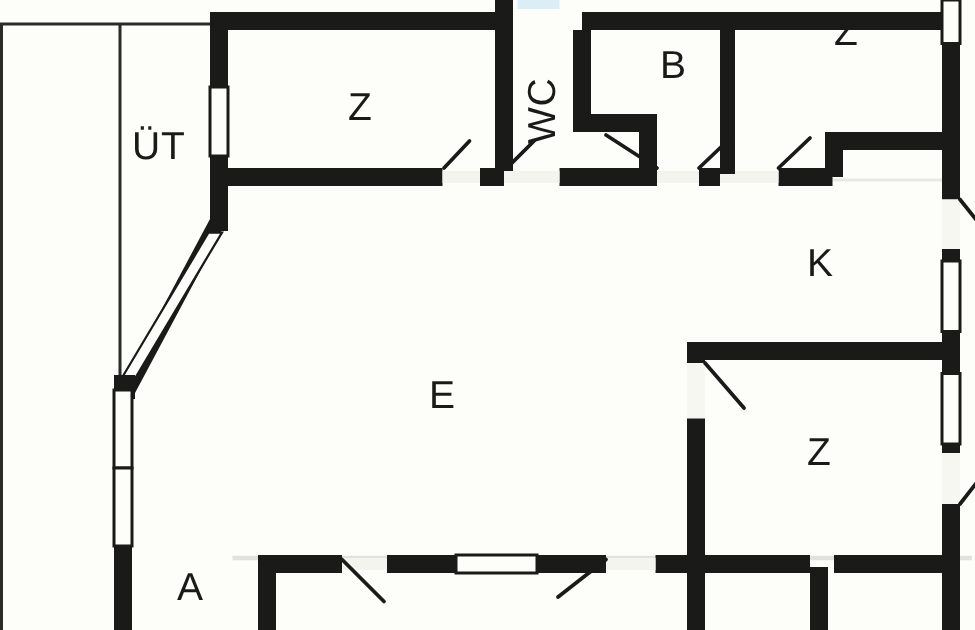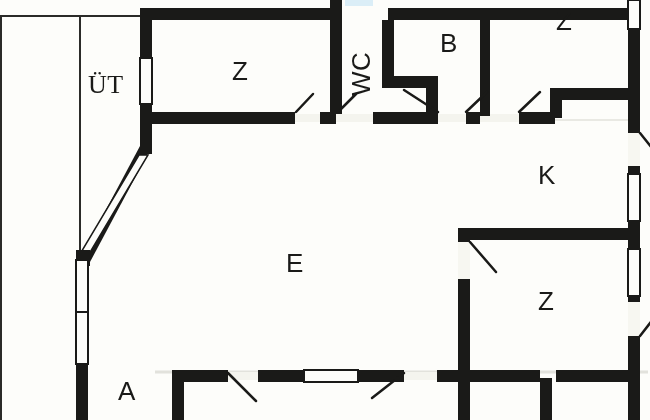--- a/index.html
+++ b/index.html
@@ -143,21 +143,21 @@
       <line x1="466" y1="112" x2="487" y2="92"></line>
       <line x1="519" y1="112" x2="540" y2="92"></line>
       <line x1="640" y1="133" x2="668" y2="168"></line>
       <line x1="640" y1="336" x2="668" y2="300"></line>
       <line x1="470" y1="242" x2="496" y2="272"></line>
       <line x1="228" y1="373" x2="256" y2="401"></line>
       <line x1="404" y1="373" x2="372" y2="398"></line>
     </g>
   </svg>
 
-  <div class="room-label" style="left:88px; top:72px;font-family:Liberation Serif, serif;">ÜT</div>
+  <div class="room-label" style="left:88px; top:84px;">ÜT</div>
 
   <div class="room-label" style="left:232px; top:58px;">Z</div>
 
   <div class="room-label vertical" style="left:348px; top:96px;">WC</div>
 
   <div class="room-label" style="left:440px; top:30px;">B</div>
 
   <div class="room-label" style="left:556px; top:8px;">Z</div>
 
   <div class="room-label" style="left:538px; top:162px;">K</div>

